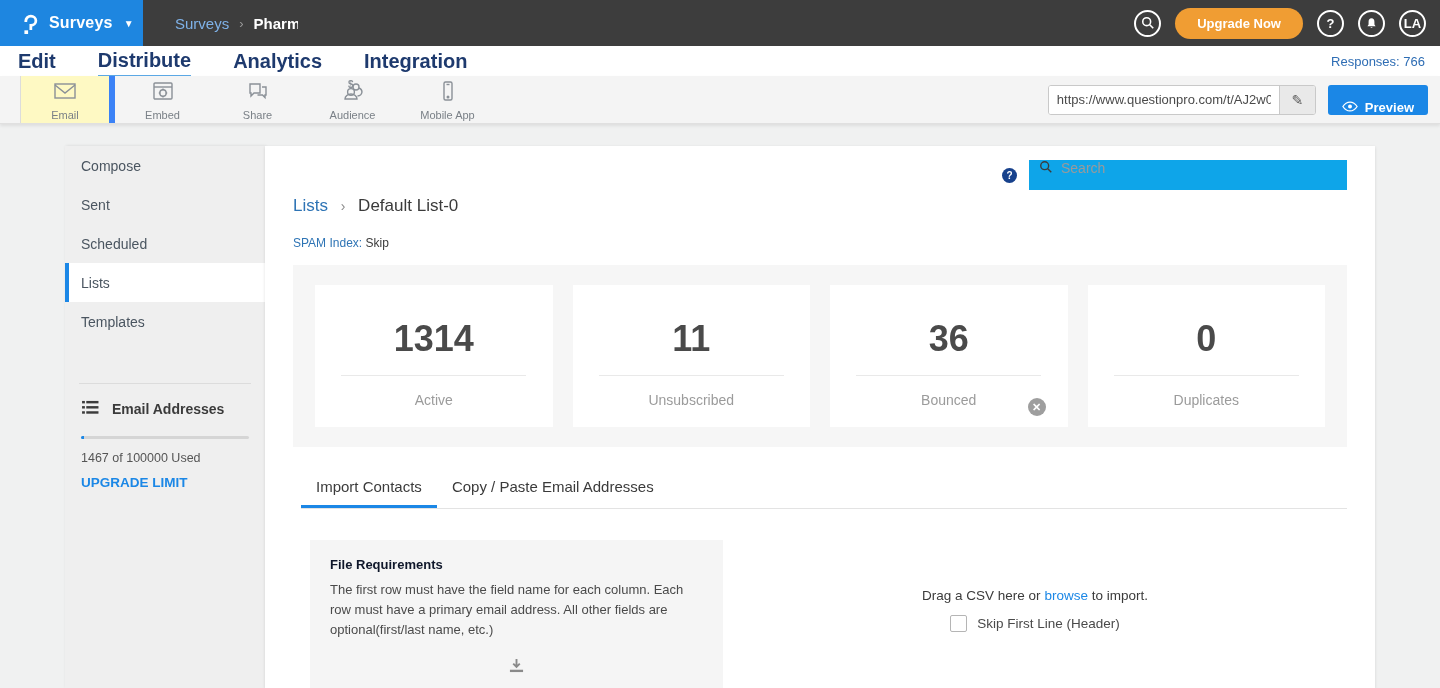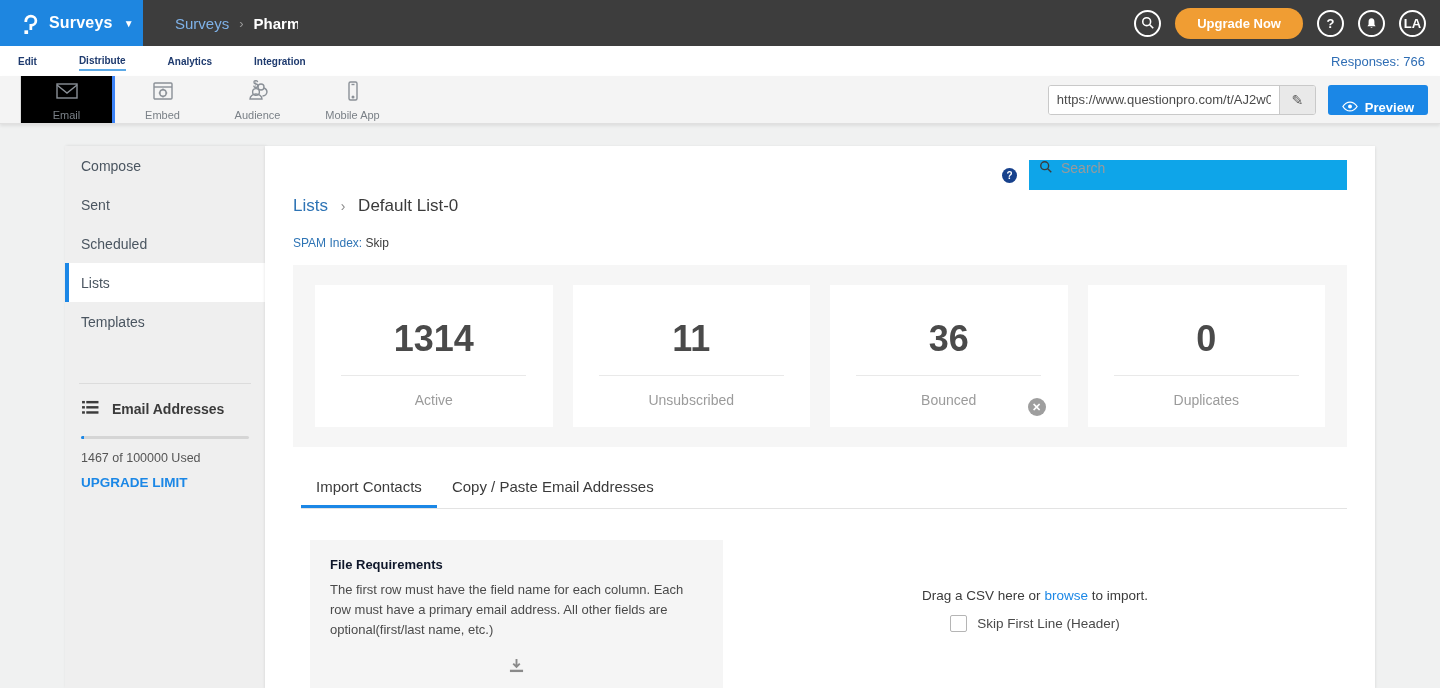--- a/index.html
+++ b/index.html
@@ -15,28 +15,28 @@
   .darkbar { flex:1; background:#3d3d3d; display:flex; align-items:center; padding:0 14px 0 32px; }
   .crumb-root { color:#7fb2e8; font-size:15px; }
   .crumb-sep { color:#9a9a9a; font-size:13px; margin:0 10px; }
   .crumb-current { color:#fff; font-size:15px; font-weight:600; max-width:44px; overflow:hidden; white-space:nowrap; display:inline-block; }
   .darkbar-right { margin-left:auto; display:flex; align-items:center; gap:14px; }
   .circle-btn { width:27px; height:27px; border:2px solid #fff; border-radius:50%; display:flex; align-items:center; justify-content:center; color:#fff; font-size:13px; font-weight:700; cursor:pointer; background:transparent; }
   .upgrade-btn { background:#f09d33; color:#fff; font-size:13px; font-weight:700; border:none; border-radius:16px; padding:8px 22px; cursor:pointer; }
 
   
   .navrow { height:30px; background:#fff; display:flex; align-items:center; padding:0 15px 0 18px; }
-  .nav-tab { font-size:10px; font-weight:700; color:#1e3a6e; margin-right:42px; padding:4px 0 3px; cursor:pointer; text-decoration:none; }
+  .nav-tab { font-size:20px; font-weight:700; color:#1e3a6e; margin-right:42px; padding:4px 0 3px; cursor:pointer; text-decoration:none; }
   .nav-tab.active { border-bottom:2px solid #5ca9e6; }
   .responses { margin-left:auto; font-size:13px; color:#2e6db4; }
 
   
   .dist-toolbar { height:48px; background:#f4f4f4; border-bottom:1px solid #e0e0e0; box-shadow:0 2px 3px rgba(0,0,0,.08); display:flex; align-items:stretch; padding-left:20px; position:relative; z-index:5; }
   .dist-item { width:95px; display:flex; flex-direction:column; align-items:center; justify-content:center; gap:2px; cursor:pointer; color:#8a9097; }
-  .dist-item.active { background:#000000; border-left:1px solid #dcdcdc; border-right:3px solid #3b82f6; }
+  .dist-item.active { background:#fef9c3; border-left:1px solid #dcdcdc; border-right:6px solid #3b82f6; }
   .dist-item .lbl { font-size:11px; color:#7a8087; }
   .dist-item svg { stroke:#8a9097; fill:none; stroke-width:1.4; }
   .toolbar-right { margin-left:auto; display:flex; align-items:center; padding-right:12px; gap:12px; }
   .url-group { display:flex; height:30px; border:1px solid #c9c9c9; border-radius:3px; overflow:hidden; background:#fff; }
   .url-input { width:230px; border:none; outline:none; font-size:13px; color:#4a4a4a; padding:0 8px; font-family:"Liberation Sans", sans-serif; background:#fff; }
   .url-edit { width:36px; background:#e9e9e9; border-left:1px solid #c9c9c9; display:flex; align-items:center; justify-content:center; font-size:14px; color:#555; cursor:pointer; }
   .preview-btn { height:30px; background:#1b87e6; color:#fff; border:none; border-radius:3px; font-size:13px; font-weight:700; padding:0 14px; display:flex; align-items:flex-end; gap:7px; cursor:pointer; }
 
   
   .page { position:relative; height:564px; }
@@ -151,20 +151,29 @@
   <div class="dist-item">
     <span>
       <svg class="icon-24" viewBox="0 0 26 24">
           <rect x="4" y="4" width="18" height="16" rx="1"></rect>
           <line x1="4" y1="8" x2="22" y2="8"></line>
           <circle cx="13" cy="14" r="3.2"></circle>
           <path d="M13 9.6 v1.6 M13 17 v1.6 M8.8 14 h1.6 M15.6 14 h1.6"></path>
         </svg>
     </span>
     <span class="lbl">Embed</span>
+  </div>
+  <div class="dist-item">
+    <span>
+      <svg class="icon-24" viewBox="0 0 26 24">
+          <path d="M5 5 h10 v9 h-6 l-3 3 v-3 h-1 z"></path>
+          <path d="M17 8 h4 v8 h-1 v2.5 l-2.5-2.5 h-5"></path>
+        </svg>
+    </span>
+    <span class="lbl">Share</span>
   </div>
   <div class="dist-item">
     <span>
       <svg class="icon-24" viewBox="0 0 26 24">
           <text x="8" y="9" font-size="10" stroke="none" fill="#8a9097" font-weight="bold">$</text>
           <circle cx="16" cy="8" r="3"></circle>
           <circle cx="11" cy="13" r="3.4"></circle>
           <path d="M5 20 a6 5 0 0 1 12 0 z"></path>
           <path d="M17.5 17 a5 4.5 0 0 0 4.5-4 a4.5 4.5 0 0 0-3-4"></path>
         </svg>

